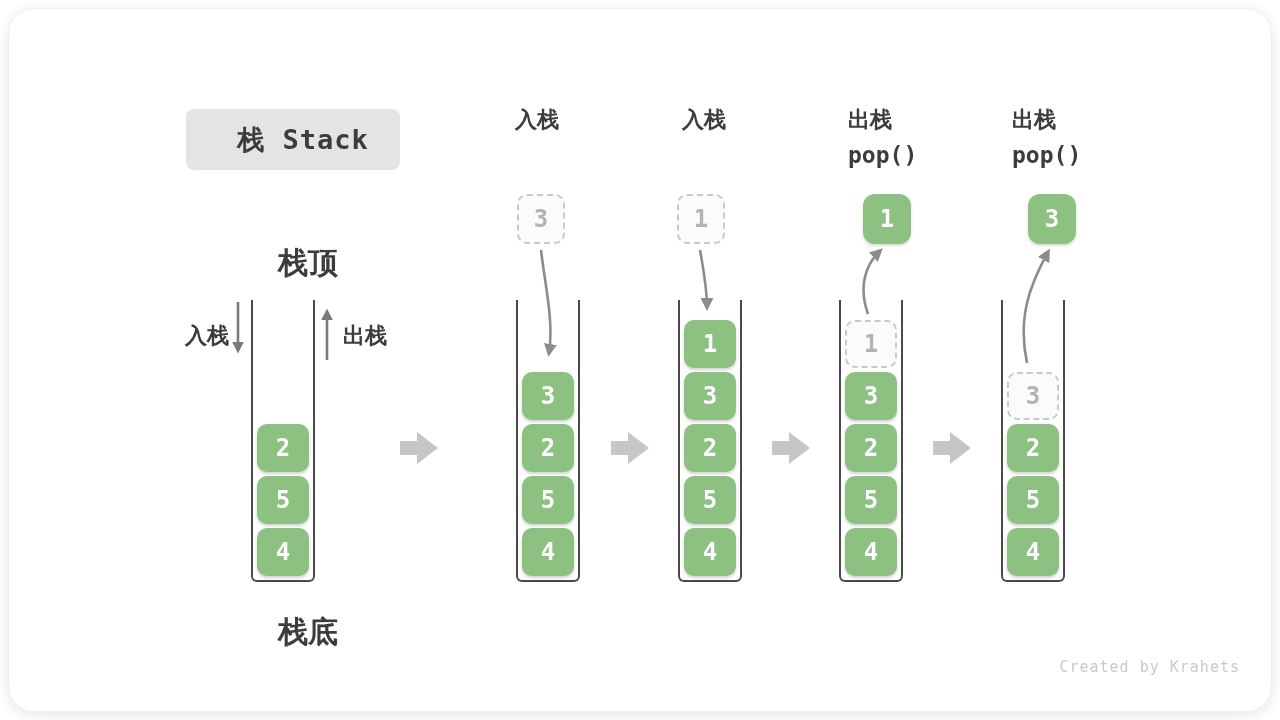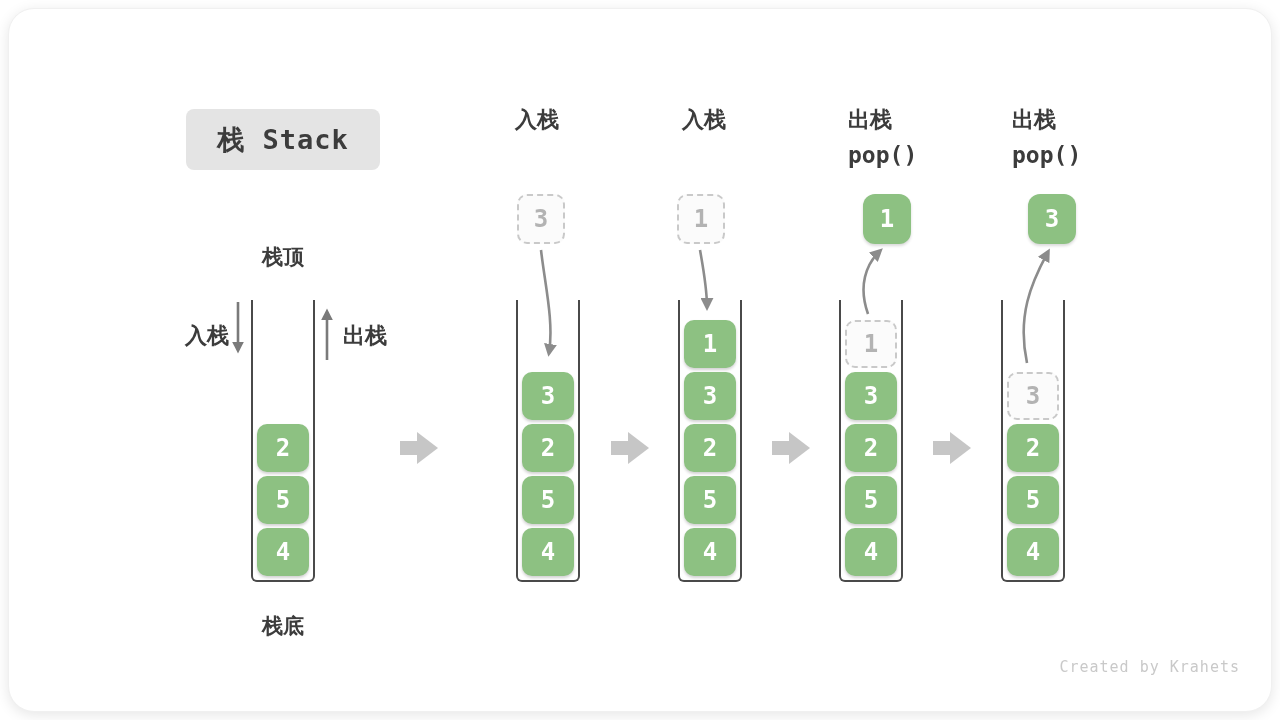--- a/index.html
+++ b/index.html
@@ -11,21 +11,21 @@
     --line-gray:#8c8c8c;--wall:#4a4a4a;
   }
   .card{
     position:absolute;inset:8px;background:#ffffff;border-radius:26px;
     border:1px solid #f0f0f0;box-shadow:0 3px 14px rgba(0,0,0,.10);
   }
   .title-box{
     position:absolute;left:186px;top:109px;width:194px;height:61px;
     background:#e4e4e4;border-radius:8px;display:flex;align-items:center;justify-content:center;
     font-family:"DejaVu Sans Mono",monospace;font-weight:700;font-size:27px;
-    color:var(--text-dark);letter-spacing:1px;
+    color:var(--text-dark);letter-spacing:1px;padding-left:20px;
   }
   .col-header{position:absolute;top:105px;width:170px;}
   .h-cn{font-weight:700;font-size:22px;color:var(--text-dark);line-height:30px;}
   .h-code{
     margin-top:6px;font-family:"DejaVu Sans Mono",monospace;font-weight:600;
     font-size:23px;color:var(--text-dark);line-height:28px;
   }
   .h-code .arg{color:var(--code-green);font-weight:700;}
   .stack-container{
     position:absolute;top:300px;width:64px;height:282px;box-sizing:border-box;
@@ -43,21 +43,21 @@
     box-shadow:none;box-sizing:border-box;
   }
   .float-box{
     position:absolute;top:194px;width:48px;height:50px;border-radius:10px;
     display:flex;align-items:center;justify-content:center;
     font-family:"DejaVu Sans Mono",monospace;font-weight:700;font-size:24px;
   }
   .float-dashed{border:2px dashed var(--ghost-border);background:#fbfbfb;color:var(--ghost-gray);box-sizing:border-box;}
   .float-solid{background:var(--cell-green);color:#fff;border-radius:12px;box-shadow:0 2px 3px rgba(0,0,0,.15);}
   .cap-label{
-    position:absolute;width:110px;text-align:center;font-weight:700;font-size:21px;color:var(--text-dark);
+    position:absolute;width:110px;text-align:right;font-weight:700;font-size:30px;color:var(--text-dark);
   }
   .side-label{position:absolute;font-weight:700;font-size:22px;color:var(--text-dark);}
   .watermark{
     position:absolute;left:1000px;top:658px;width:240px;text-align:right;
     font-family:"DejaVu Sans Mono",monospace;font-size:15px;color:#c9c9c9;letter-spacing:1px;
   }
   svg.overlay{position:absolute;left:0;top:0;pointer-events:none;}
 </style>
 </head>
 <body style="--cell-green: #8dc182; --code-green: #4ca04e; --text-dark: #3c3c3c; --ghost-gray: #b3b3b3; --arrow-gray: #c6c6c6; --line-gray: #8c8c8c;">

